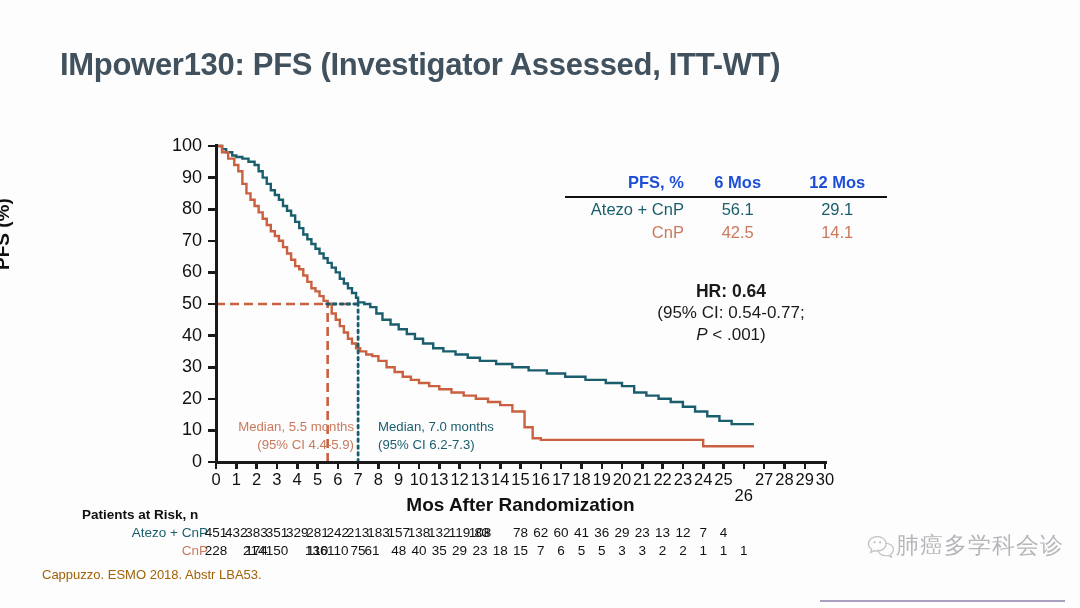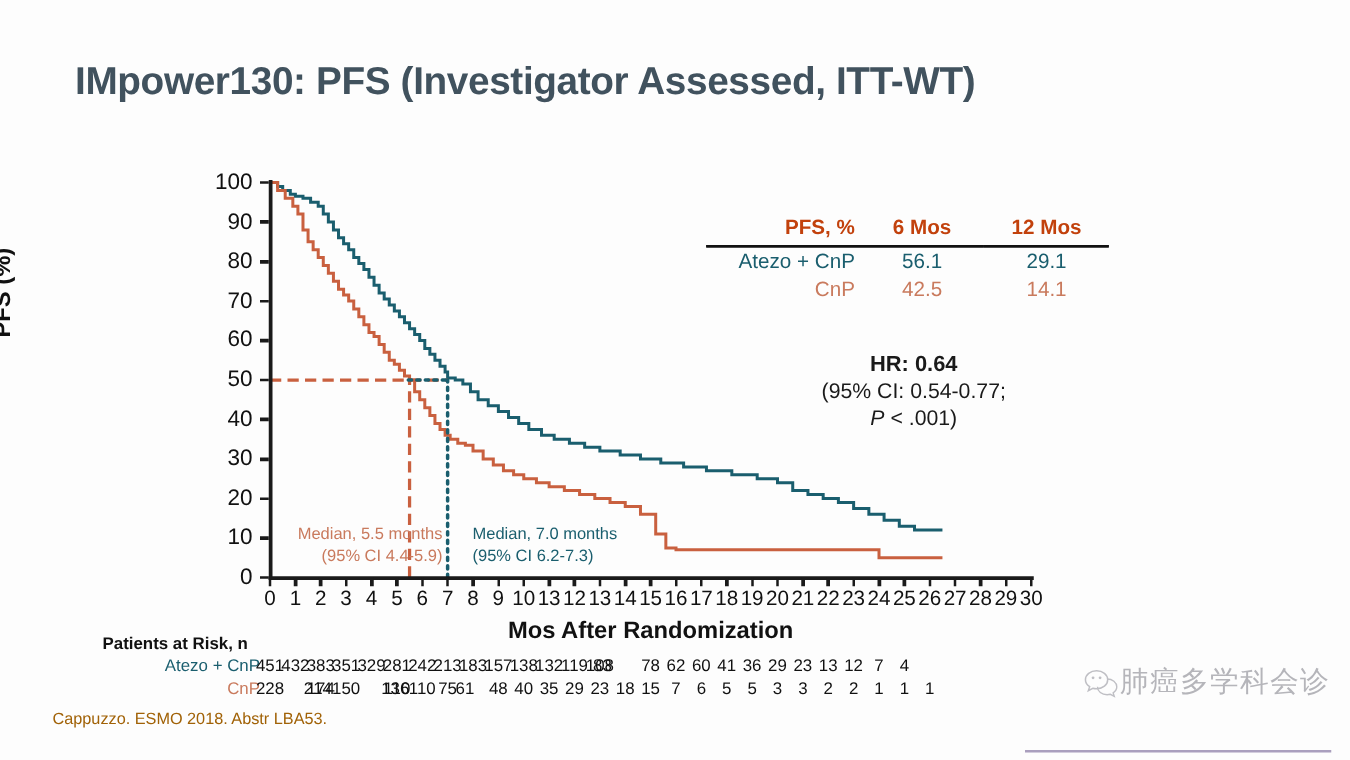--- a/index.html
+++ b/index.html
@@ -47,21 +47,21 @@
     text-align:center;font-size:19px;font-weight:bold;color:#111;
   }
 
   
   #stats-table{
     position:absolute;left:565px;top:172px;width:322px;
     font-size:16.5px;
   }
   #stats-table table{border-collapse:collapse;width:100%;}
   #stats-table th{
-    font-weight:bold;color:#c2410c;padding:1px 4px 4px 4px;
+    font-weight:bold;color:#1d4ed8;padding:1px 4px 4px 4px;
     border-bottom:2.2px solid #111;font-size:16.5px;
   }
   #stats-table td{padding:2px 4px;font-size:16.5px;}
   #stats-table th.col-name,#stats-table td.col-name{text-align:right;width:118px;}
   #stats-table th.col-v,#stats-table td.col-v{text-align:center;width:94px;}
   .row-atezo td{color:#1a5e6e;}
   .row-cnp td{color:#c97a5d;}
 
   
   #hr-box{
@@ -205,21 +205,21 @@
       <div class="xlab" style="left: 627.3px;">21</div>
       <div class="tick-x" style="left: 661.4px;"></div>
       <div class="xlab" style="left: 647.6px;">22</div>
       <div class="tick-x" style="left: 681.7px;"></div>
       <div class="xlab" style="left: 667.9px;">23</div>
       <div class="tick-x" style="left: 702px;"></div>
       <div class="xlab" style="left: 688.2px;">24</div>
       <div class="tick-x" style="left: 722.3px;"></div>
       <div class="xlab" style="left: 708.5px;">25</div>
       <div class="tick-x" style="left: 742.6px;"></div>
-      <div class="xlab" style="left: 728.8px;">26</div>
+      <div class="xlab" style="left: 728.8px; margin-top: 16px;">26</div>
       <div class="tick-x" style="left: 762.9px;"></div>
       <div class="xlab" style="left: 749.1px;">27</div>
       <div class="tick-x" style="left: 783.2px;"></div>
       <div class="xlab" style="left: 769.4px;">28</div>
       <div class="tick-x" style="left: 803.5px;"></div>
       <div class="xlab" style="left: 789.7px;">29</div>
       <div class="tick-x" style="left: 823.8px;"></div>
       <div class="xlab" style="left: 810px;">30</div>
     </div>
 

